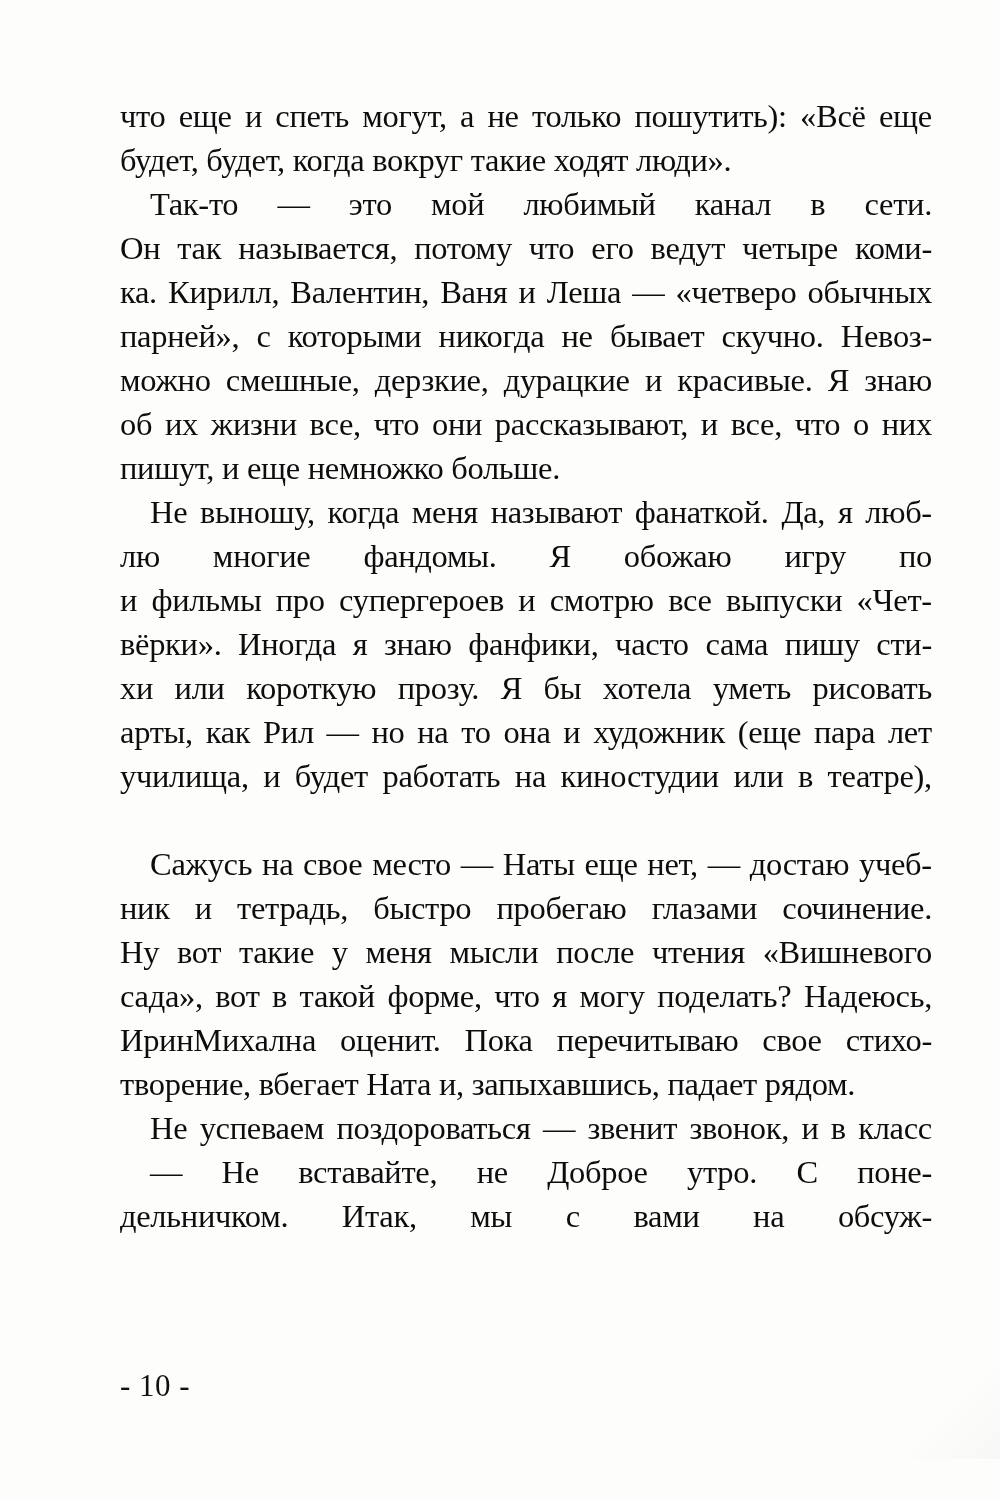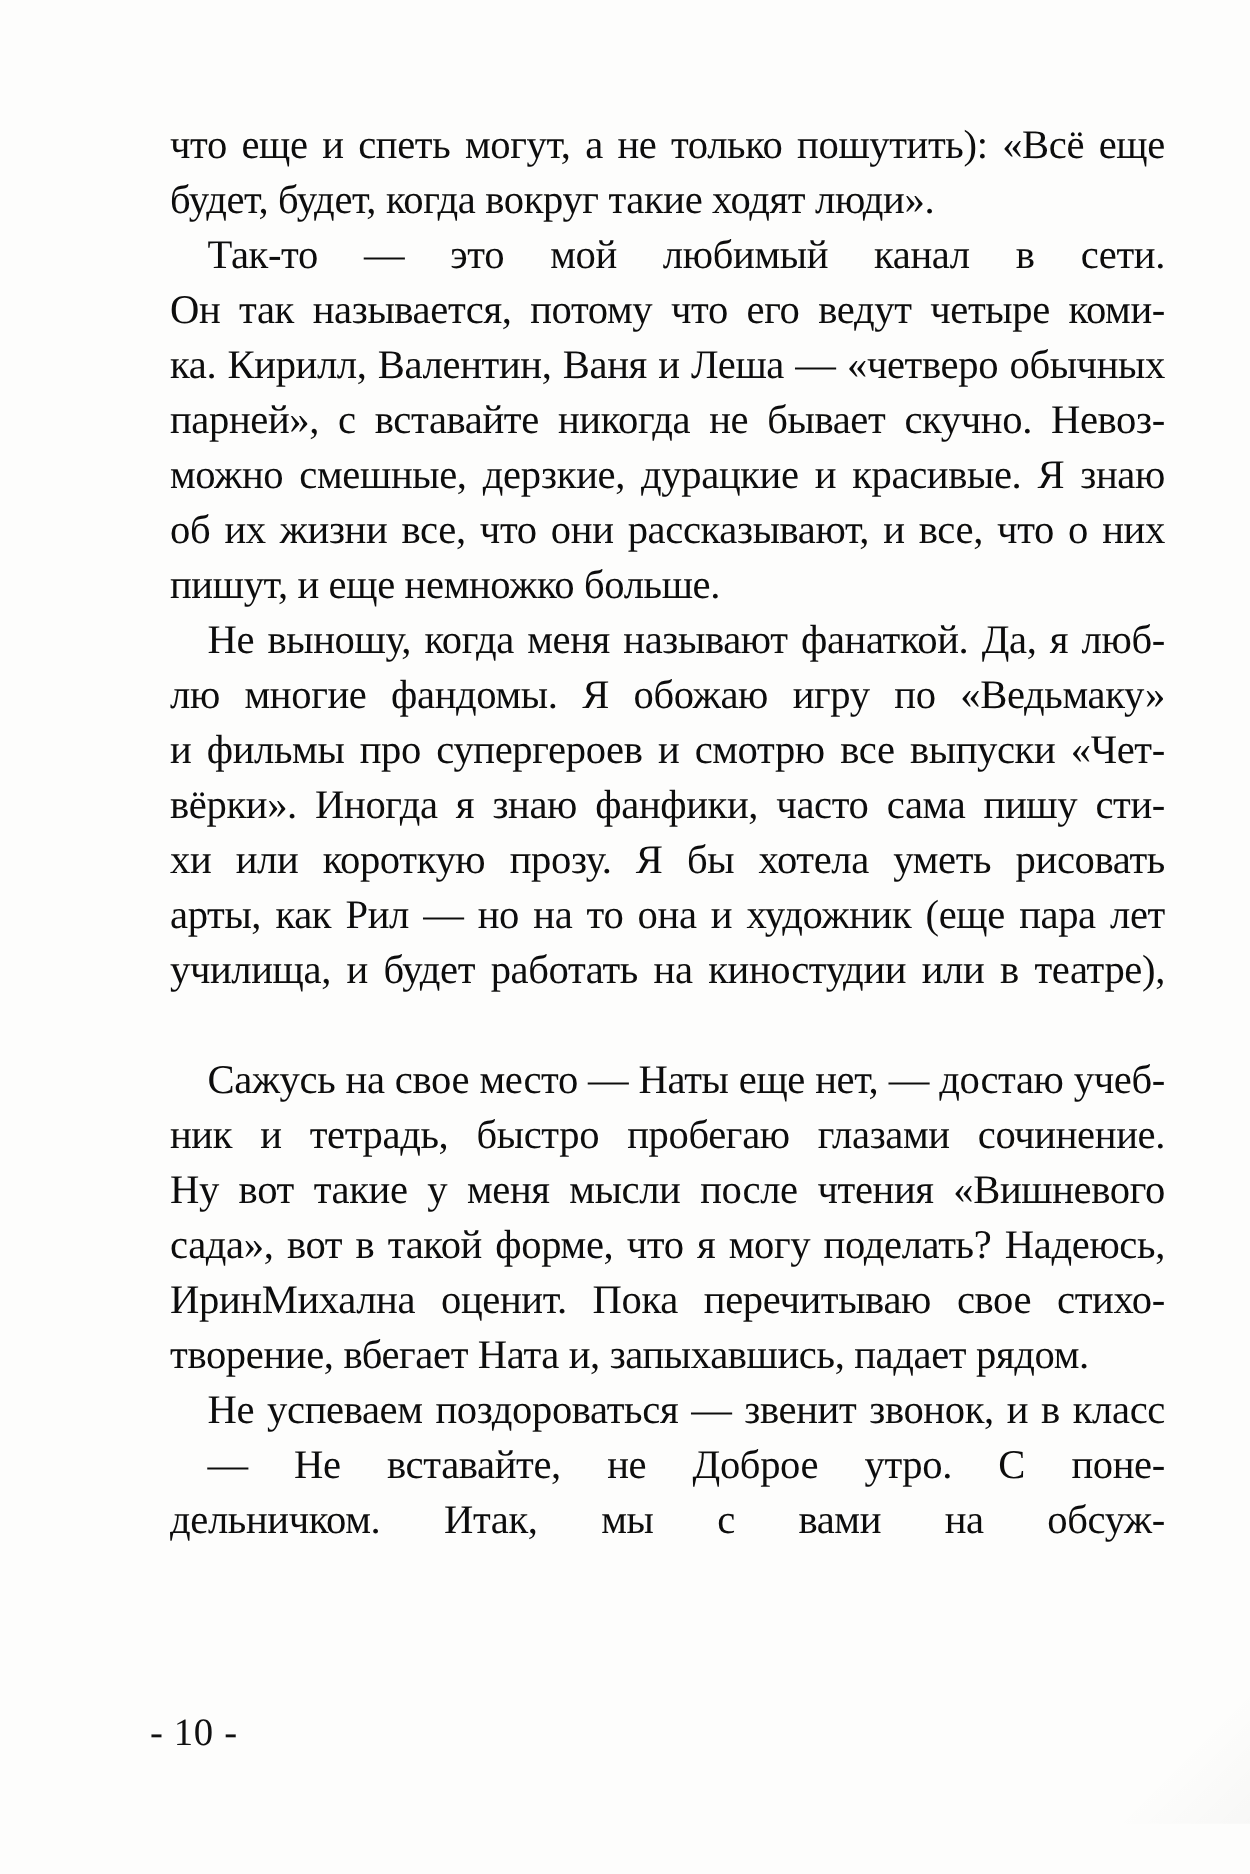--- a/index.html
+++ b/index.html
@@ -32,21 +32,20 @@
     left: 120px;
     top: 94px;
     width: 812px;
   }
   .line {
     height: 44px;
     line-height: 44px;
     font-size: 32.5px;
     letter-spacing: -0.3px;
     white-space: nowrap;
-    margin-left: 16px;
   }
   .line.just {
     display: flex;
     justify-content: space-between;
     white-space: normal;
   }
   .line.indent { padding-left: 30px; }
   .scene-break { height: 44px; }
   .page-number {
     position: absolute;
@@ -111,21 +110,21 @@
           <span>Ваня</span>
           <span>и</span>
           <span>Леша</span>
           <span>—</span>
           <span>«четверо</span>
           <span>обычных</span>
         </div>
         <div class="line just">
           <span>парней»,</span>
           <span>с</span>
-          <span>вставайте</span>
+          <span>которыми</span>
           <span>никогда</span>
           <span>не</span>
           <span>бывает</span>
           <span>скучно.</span>
           <span>Невоз-</span>
         </div>
         <div class="line just">
           <span>можно</span>
           <span>смешные,</span>
           <span>дерзкие,</span>
@@ -164,21 +163,20 @@
           <span>люб-</span>
         </div>
         <div class="line just">
           <span>лю</span>
           <span>многие</span>
           <span>фандомы.</span>
           <span>Я</span>
           <span>обожаю</span>
           <span>игру</span>
           <span>по</span>
-          <span>«Ведьмаку»</span>
         </div>
         <div class="line just">
           <span>и</span>
           <span>фильмы</span>
           <span>про</span>
           <span>супергероев</span>
           <span>и</span>
           <span>смотрю</span>
           <span>все</span>
           <span>выпуски</span>

